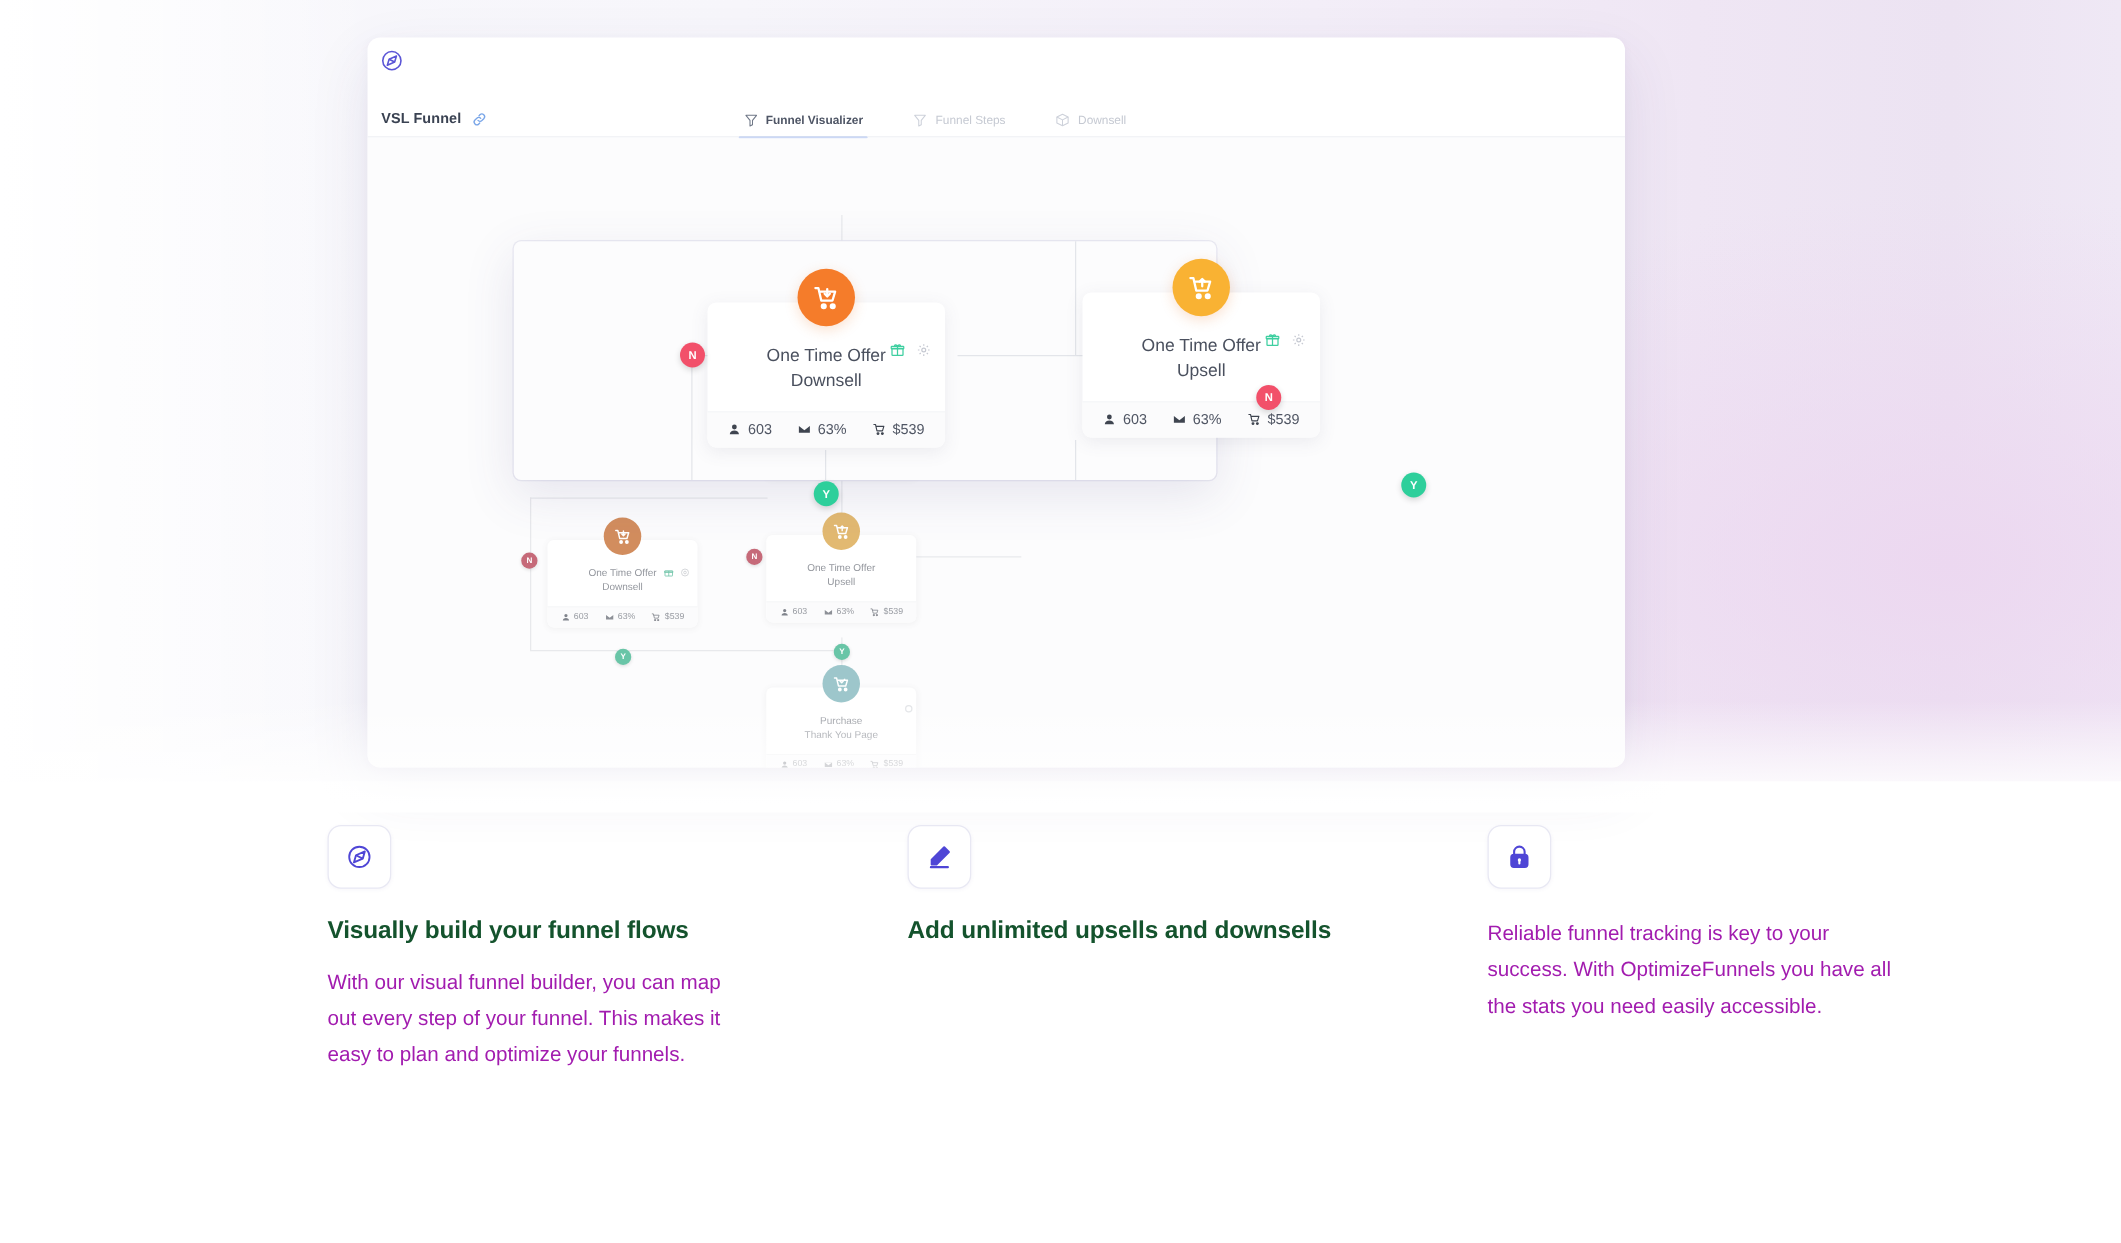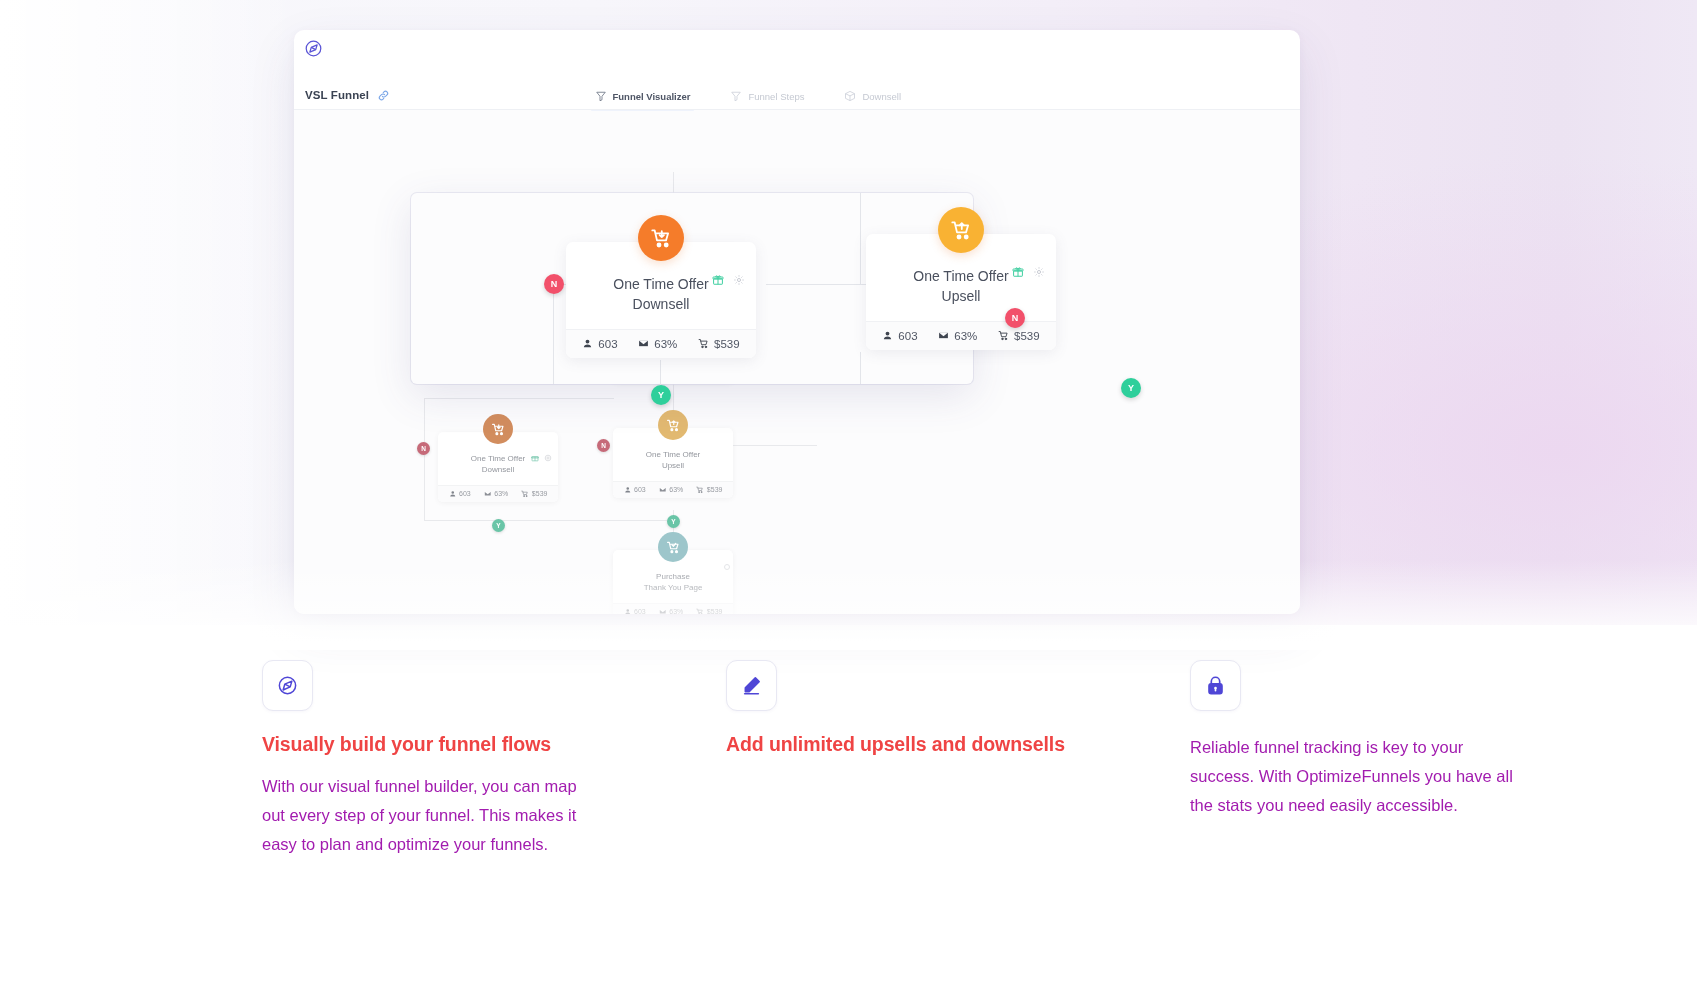--- a/index.html
+++ b/index.html
@@ -244,21 +244,21 @@
     width: 51px; height: 51px;
     border: 1px solid #e8e8f3;
     border-radius: 11px;
     background: #fff;
     display: flex; align-items: center; justify-content: center;
     box-shadow: 0 1px 3px rgba(90,80,160,.05);
     margin-bottom: 22px;
   }
   .feature-icon-box svg { width: 21px; height: 21px; color: #4f46d6; }
   .feature-title {
-    font-size: 19.5px; font-weight: 700; color: #ef4444;
+    font-size: 19.5px; font-weight: 700; color: #14532d;
     letter-spacing: -.1px; margin-bottom: 16px;
   }
   .feature-body {
     font-size: 16.5px; line-height: 1.77; color: #a21caf;
   }
 </style>
 </head>
 <body>
 
 <div class="hero-band"></div>

